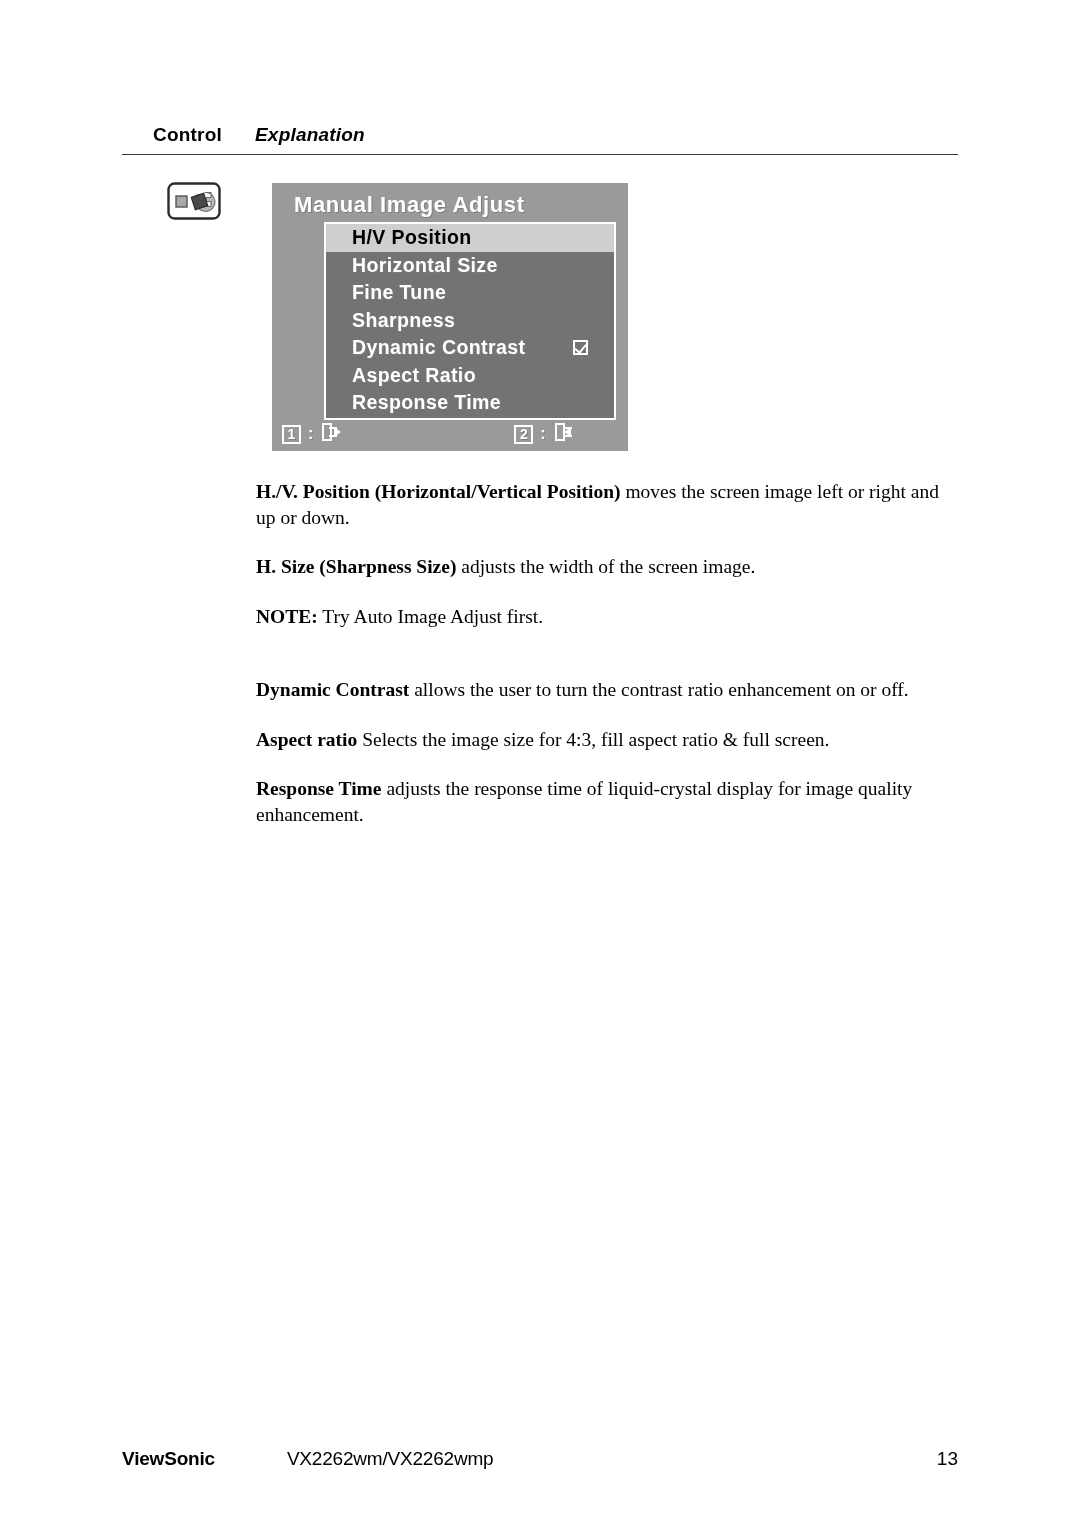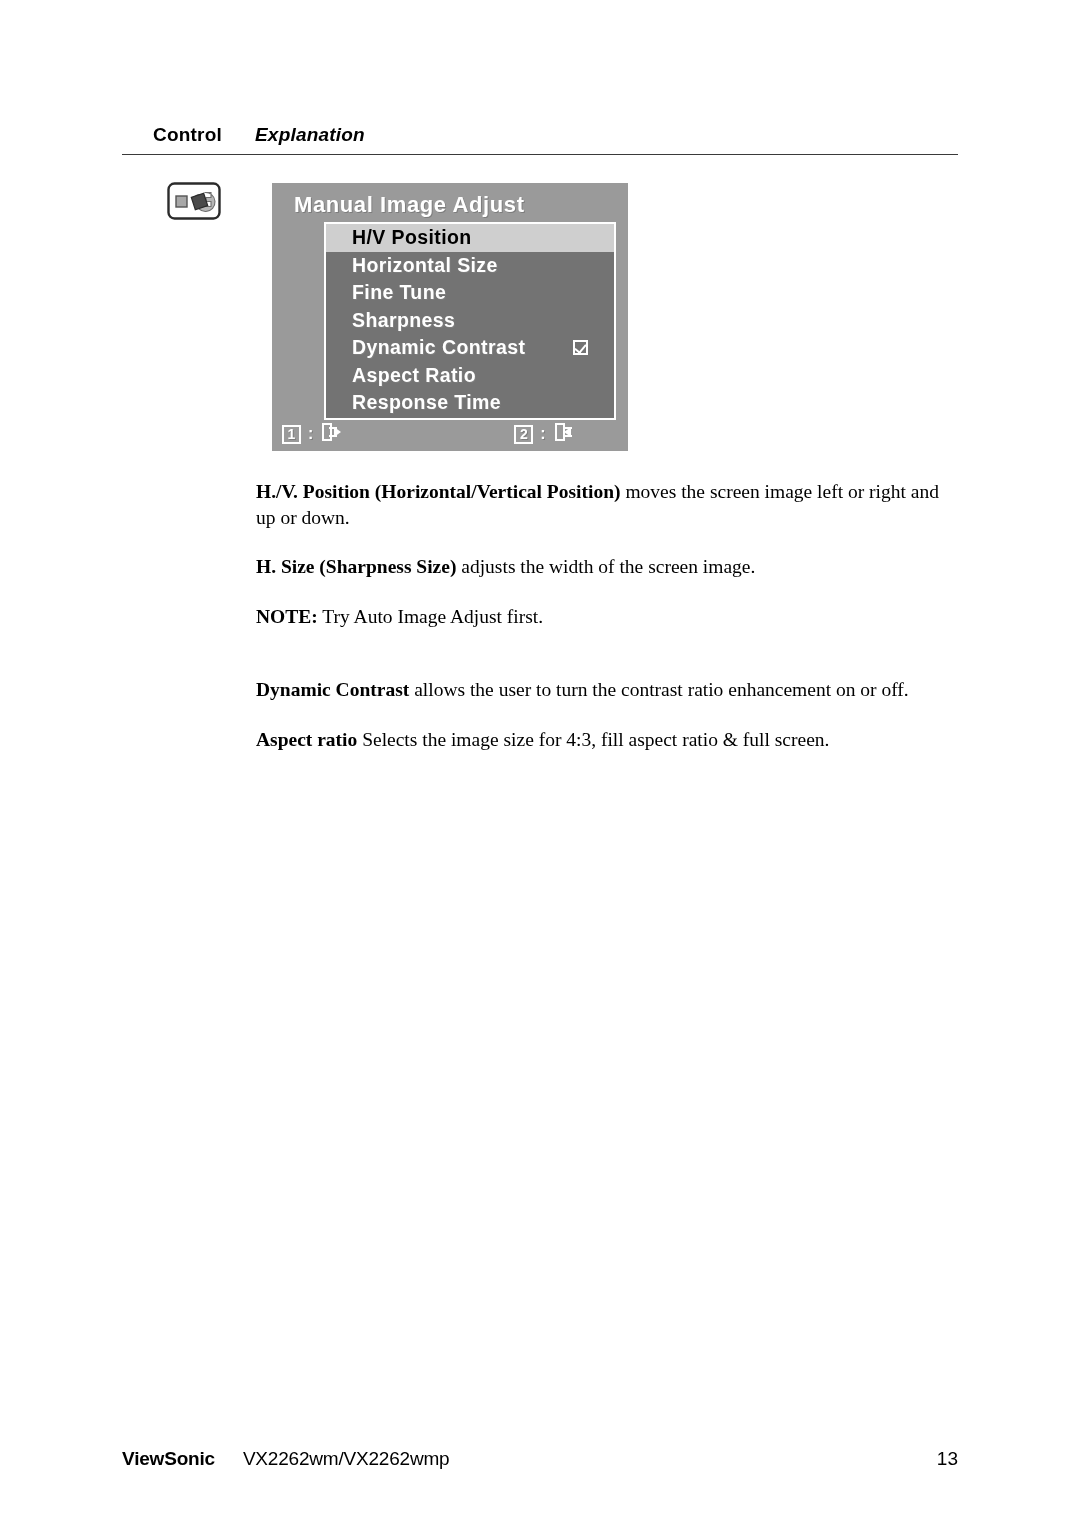--- a/index.html
+++ b/index.html
@@ -176,20 +176,21 @@
   
   #page-footer {
     position: absolute;
     left: 122px;
     top: 1448px;
     width: 836px;
     font-family: "Liberation Sans", sans-serif;
     font-size: 19px;
     display: flex;
     align-items: baseline;
+    gap: 44px;
   }
   #brand { font-weight: bold; letter-spacing: -.2px; }
   #model { margin-left: 28px; letter-spacing: -.2px; }
   #page-number { margin-left: auto; }
 </style>
 </head>
 <body>
 
 <div class="col-head" id="control-head">Control</div>
 
@@ -309,20 +310,23 @@
   </p>
 
   <div class="gap-md"></div>
 
   <p class="para">
     <b>Aspect ratio</b><span> Selects the image size for 4:3, fill aspect ratio &amp; full screen.</span>
   </p>
 
   <div class="gap-md"></div>
 
+  <p class="para">
+    <b>Response Time</b><span> adjusts the response time of liquid-crystal display for image quality enhancement.</span>
+  </p>
 
 </div>
 
 <div id="page-footer">
   <span id="brand">ViewSonic</span>
   <span id="model">VX2262wm/VX2262wmp</span>
   <span id="page-number">13</span>
 </div>
 
 </body></html>

